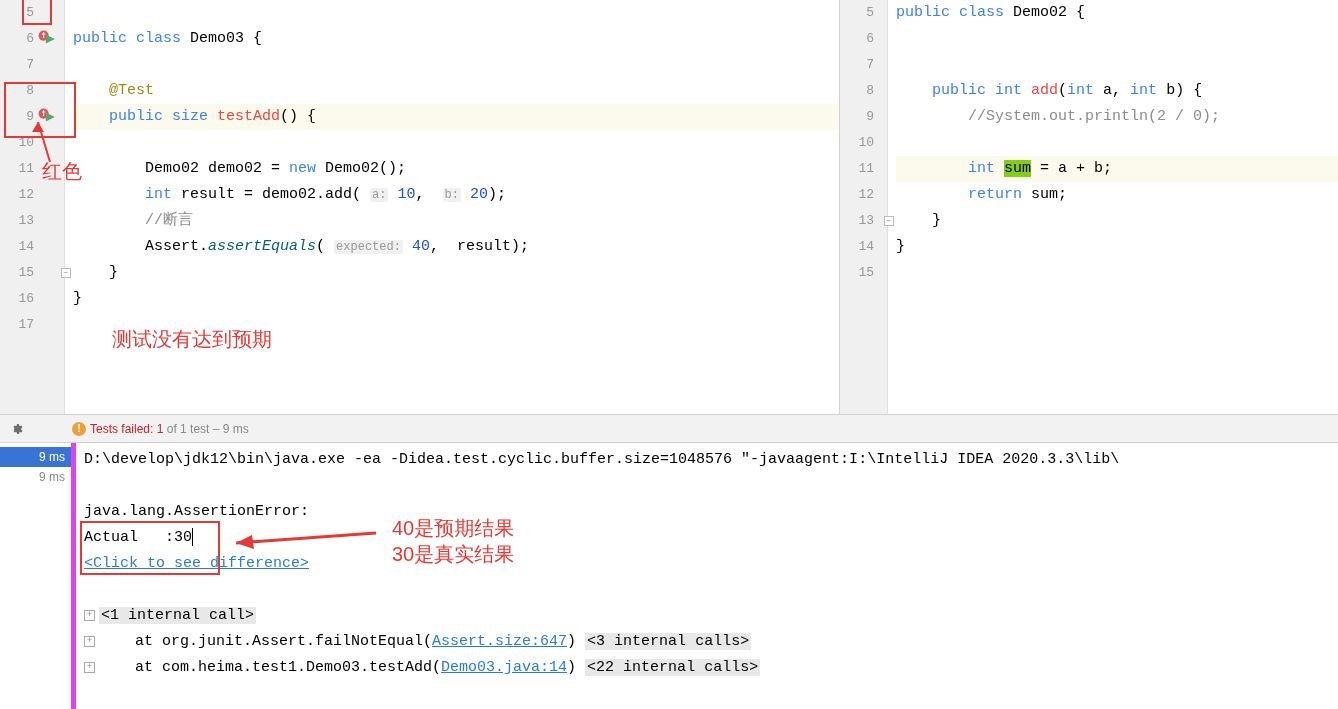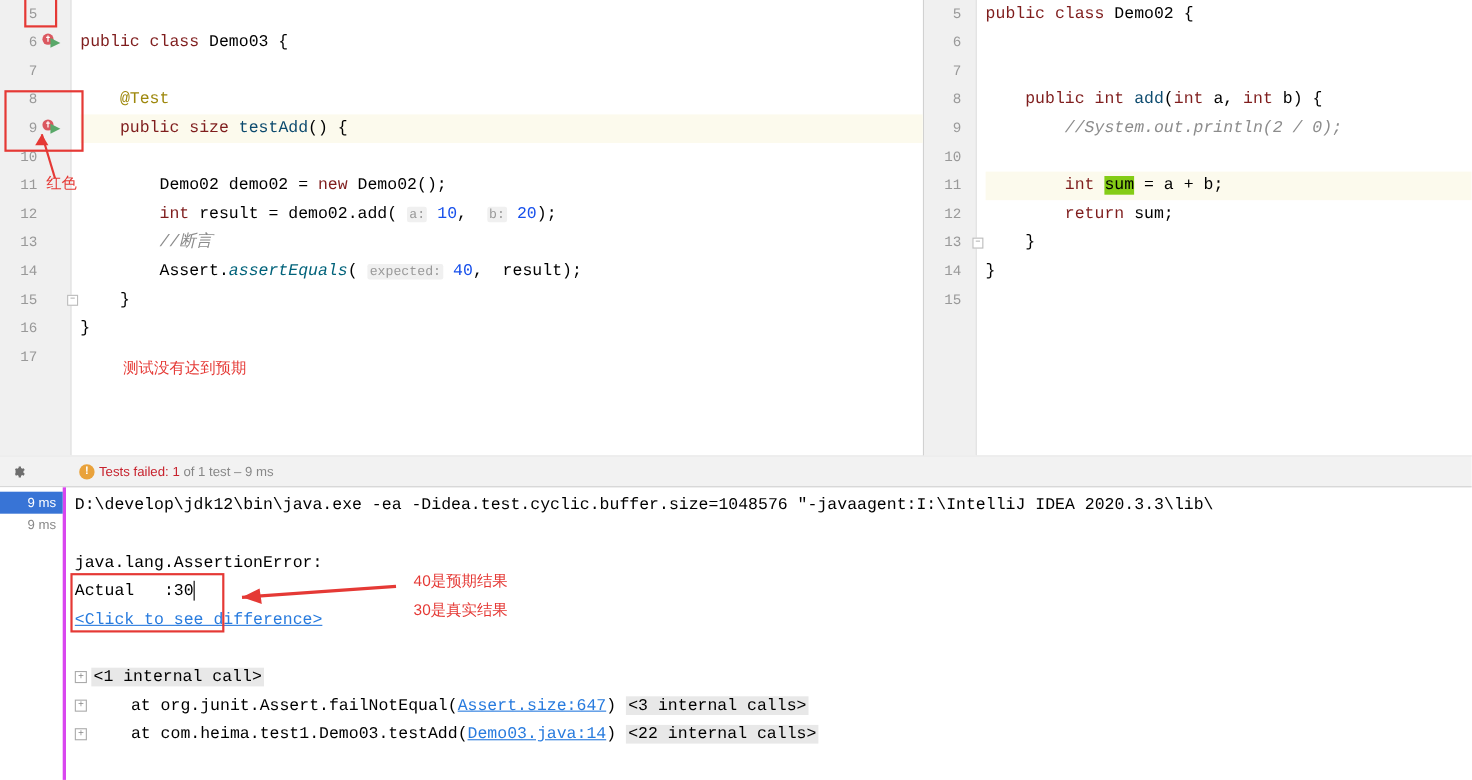--- a/index.html
+++ b/index.html
@@ -11,40 +11,40 @@
 .gutter.right { width: 48px; background: #f0f0f0; }
 .code-area { margin-left: 65px; padding-left: 8px; }
 .code-area.right { margin-left: 48px; }
 .line { display: flex; height: 26px; line-height: 26px; position: relative; }
 .lineno { position: absolute; left: -65px; width: 30px; text-align: right; color: #999; font-size: 13px; padding-right: 4px; }
 .lineno.right { left: -48px; width: 30px; }
 .run-icon { position: absolute; left: -35px; top: 4px; width: 18px; height: 18px; }
 .fold-marker { position: absolute; left: -12px; top: 8px; width: 10px; height: 10px; border: 1px solid #bbb; background: #fff; font-size: 8px; line-height: 8px; text-align: center; color: #888; }
 .hl-line { background: #fcfaed; }
 .code { white-space: pre; font-size: 15px; }
-.kw { color: #7f1d1d; font-weight: normal; }
+.kw { color: #3b82f6; font-weight: normal; }
 .ann { color: #9e880d; }
-.method { color: #0c4a6e; }
+.method { color: #ef4444; }
 .methoditalic { color: #00627a; font-style: italic; }
 .num { color: #1750eb; }
-.comment { color: #8c8c8c; font-style: italic; }
+.comment { color: #8c8c8c; }
 .hint { color: #999; background: #f0f0f0; font-size: 12px; padding: 0 2px; border-radius: 2px; }
 .varhl { background: #84cc16; }
 .red-box { position: absolute; border: 2px solid #e53935; pointer-events: none; }
-.red-text { position: absolute; color: #e53935; font-size: 14px; font-family: 'Microsoft YaHei', sans-serif; }
+.red-text { position: absolute; color: #e53935; font-size: 20px; font-family: 'Microsoft YaHei', sans-serif; }
 .red-arrow { position: absolute; pointer-events: none; }
 
 .bottom-panel { height: 294px; display: flex; flex-direction: column; }
 .panel-header { height: 28px; background: #f2f2f2; border-bottom: 1px solid #d1d1d1; display: flex; align-items: center; padding: 0 8px; font-size: 12px; font-family: -apple-system, 'Segoe UI', sans-serif; }
 .gear-icon { width: 16px; height: 16px; margin-right: 48px; color: #6e6e6e; }
 .fail-icon { width: 14px; height: 14px; background: #e9a23b; border-radius: 50%; display: inline-flex; align-items: center; justify-content: center; color: #fff; font-size: 10px; font-weight: bold; margin-right: 4px; }
 .fail-text { color: #c7222d; }
 .fail-detail { color: #888; }
 .panel-body { flex: 1; display: flex; }
-.time-col { width: 60px; background: #fff; border-right: 3px solid #d946ef; padding-top: 4px; }
+.time-col { width: 76px; background: #fff; border-right: 5px solid #d946ef; padding-top: 4px; }
 .time-item { text-align: right; padding-right: 6px; color: #888; font-size: 12px; height: 20px; line-height: 20px; font-family: -apple-system, sans-serif; }
 .time-item.sel { background: #3874d6; color: #fff; }
 .console { flex: 1; padding: 4px 8px; font-size: 15px; line-height: 26px; position: relative; overflow: hidden; }
 .console-line { white-space: pre; }
 .link { color: #287bde; text-decoration: underline; cursor: pointer; }
 .grey-bg { background: #e8e8e8; padding: 0 2px; }
 .expand-btn { display: inline-block; width: 11px; height: 11px; border: 1px solid #aaa; background: #fff; font-size: 9px; line-height: 9px; text-align: center; color: #888; margin-right: 4px; vertical-align: middle; }
 </style>
 </head>
 <body>

